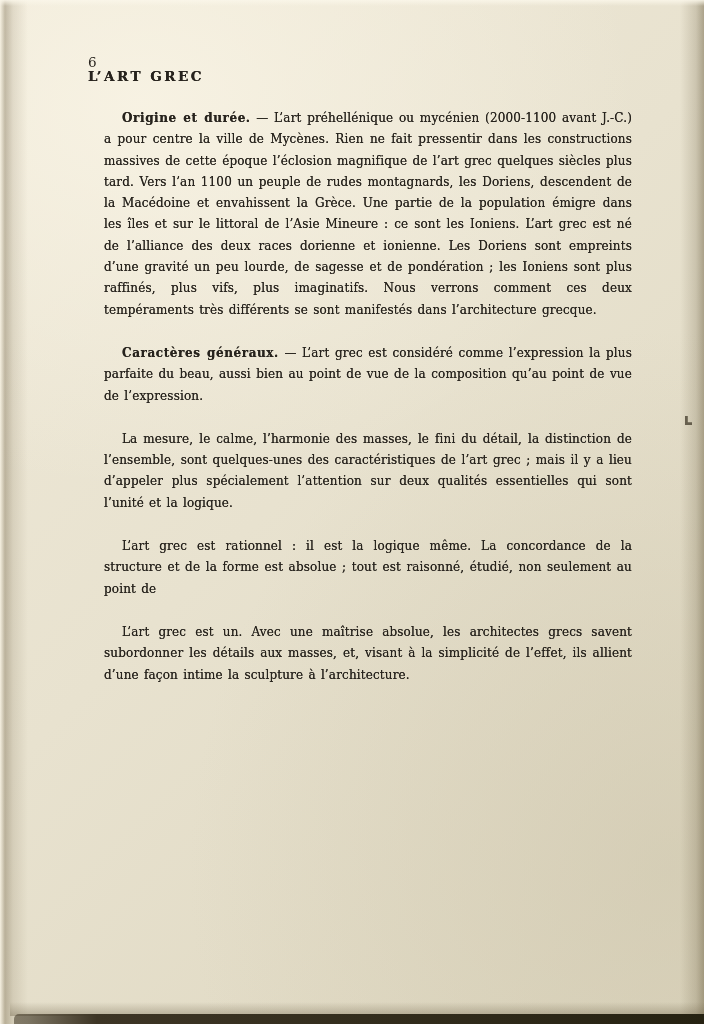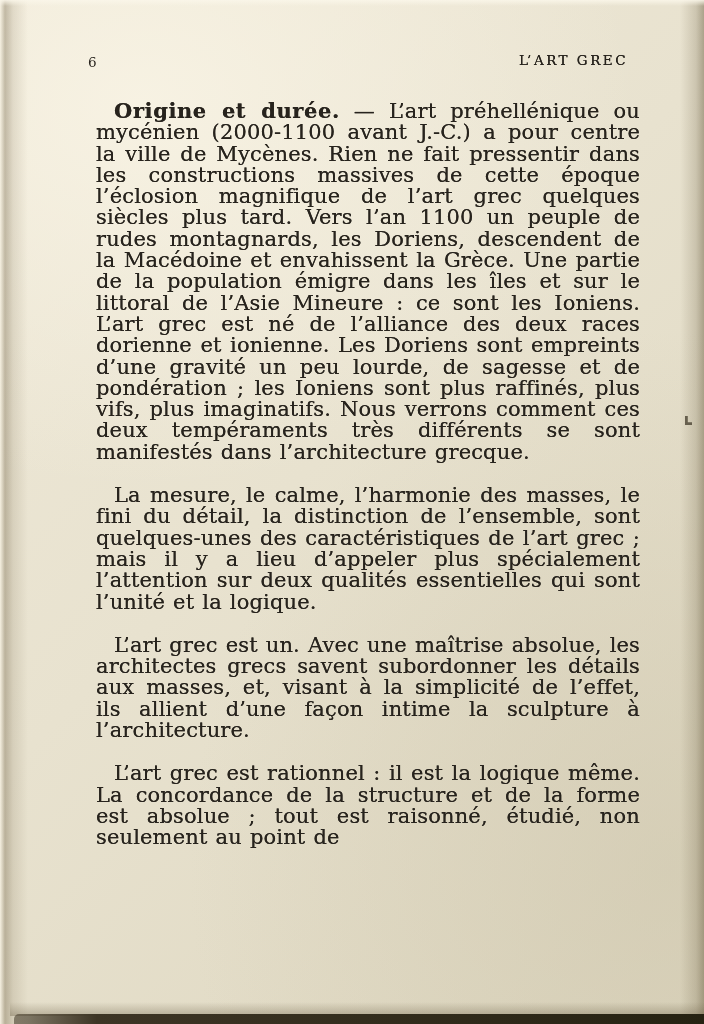--- a/index.html
+++ b/index.html
@@ -68,34 +68,35 @@
     top: 52px; left: 88px; right: 56px;
     height: 20px;
     font-size: 13.5px;
   }
   .page-number {
     position: absolute; left: 0; top: 2px;
     letter-spacing: 0.5px;
   }
   .running-title {
     position: absolute; left: 0; right: 20px;
-    text-align: right;
+    text-align: left;
     letter-spacing: 2.5px;
-    font-weight: 400;
+    font-weight: 700;
     text-shadow: 0 0 0.4px #27231d;
+    margin-top: 16px;
   }
 
   
   .text-block {
     position: absolute;
     top: 92px; left: 88px; right: 56px;
   }
   .text-block p {
-    margin: 8px;
-    font-size: 21px;
+    margin: 16px;
+    font-size: 12px;
     line-height: 21.3px;
     text-align: justify;
     text-indent: 18px;
     letter-spacing: 0.15px;
     word-spacing: 1.2px;
     text-shadow: 0 0 0.45px rgba(39,35,29,0.85);
   }
   .text-block p.gap { margin-top: 22px; }
   .lead {
     font-weight: bold;
@@ -110,27 +111,30 @@
   <div class="page-header">
     <span class="page-number">6</span>
     <span class="running-title">L’ART GREC</span>
   </div>
 
   <div class="text-block">
     <p>
       <strong class="lead">Origine et durée.</strong><span> — L’art préhellénique ou mycénien (2000-1100 avant J.-C.) a pour centre la ville de Mycènes. Rien ne fait pressentir dans les constructions massives de cette époque l’éclosion magnifique de l’art grec quelques siècles plus tard. Vers l’an 1100 un peuple de rudes montagnards, les Doriens, descendent de la Macédoine et envahissent la Grèce. Une partie de la population émigre dans les îles et sur le littoral de l’Asie Mineure : ce sont les Ioniens. L’art grec est né de l’alliance des deux races dorienne et ionienne. Les Doriens sont empreints d’une gravité un peu lourde, de sagesse et de pondération ; les Ioniens sont plus raffinés, plus vifs, plus imaginatifs. Nous verrons comment ces deux tempéraments très différents se sont manifestés dans l’architecture grecque.</span>
     </p>
     <p class="gap">
+      <strong class="lead">Caractères généraux.</strong><span> — L’art grec est considéré comme l’expression la plus parfaite du beau, aussi bien au point de vue de la composition qu’au point de vue de l’expression.</span>
+    </p>
+    <p class="gap">
       <span>La mesure, le calme, l’harmonie des masses, le fini du détail, la distinction de l’ensemble, sont quelques-unes des caractéristiques de l’art grec ; mais il y a lieu d’appeler plus spécialement l’attention sur deux qualités essentielles qui sont l’unité et la logique.</span>
     </p>
     <p class="gap">
-      <span>L’art grec est un. Avec une maîtrise absolue, les architectes grecs savent subordonner les détails aux masses, et, visant à la simplicité de l’effet, ils allient d’une façon intime la sculpture à l’architecture.</span>
+      <span>L’art grec est rationnel : il est la logique même. La concordance de la structure et de la forme est absolue ; tout est raisonné, étudié, non seulement au point de</span>
     </p>
     <p class="gap">
-      <span>L’art grec est rationnel : il est la logique même. La concordance de la structure et de la forme est absolue ; tout est raisonné, étudié, non seulement au point de</span>
+      <span>L’art grec est un. Avec une maîtrise absolue, les architectes grecs savent subordonner les détails aux masses, et, visant à la simplicité de l’effet, ils allient d’une façon intime la sculpture à l’architecture.</span>
     </p>
   </div>
 
   <div class="edge-left"></div>
   <div class="edge-right"></div>
   <div class="edge-top"></div>
   <div class="edge-bottom-shadow"></div>
   <div class="edge-bottom-bar"></div>
   <div class="margin-speck"></div>
 

